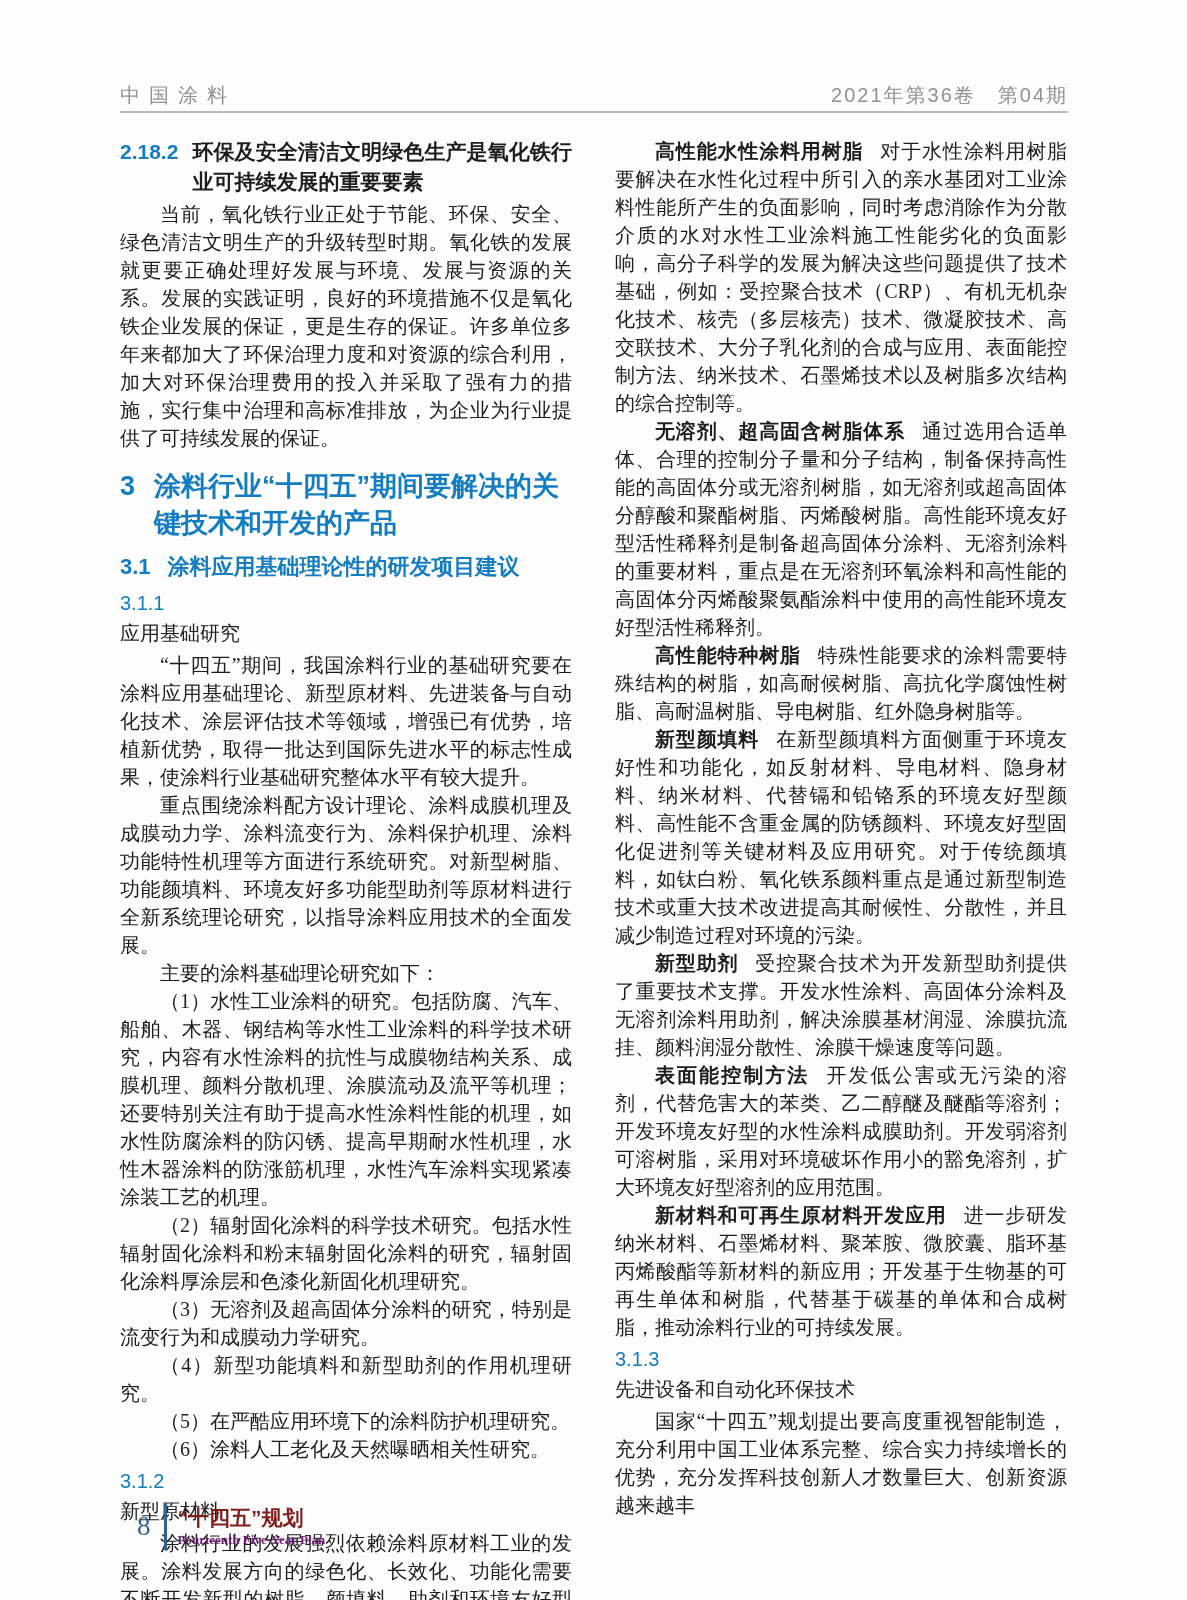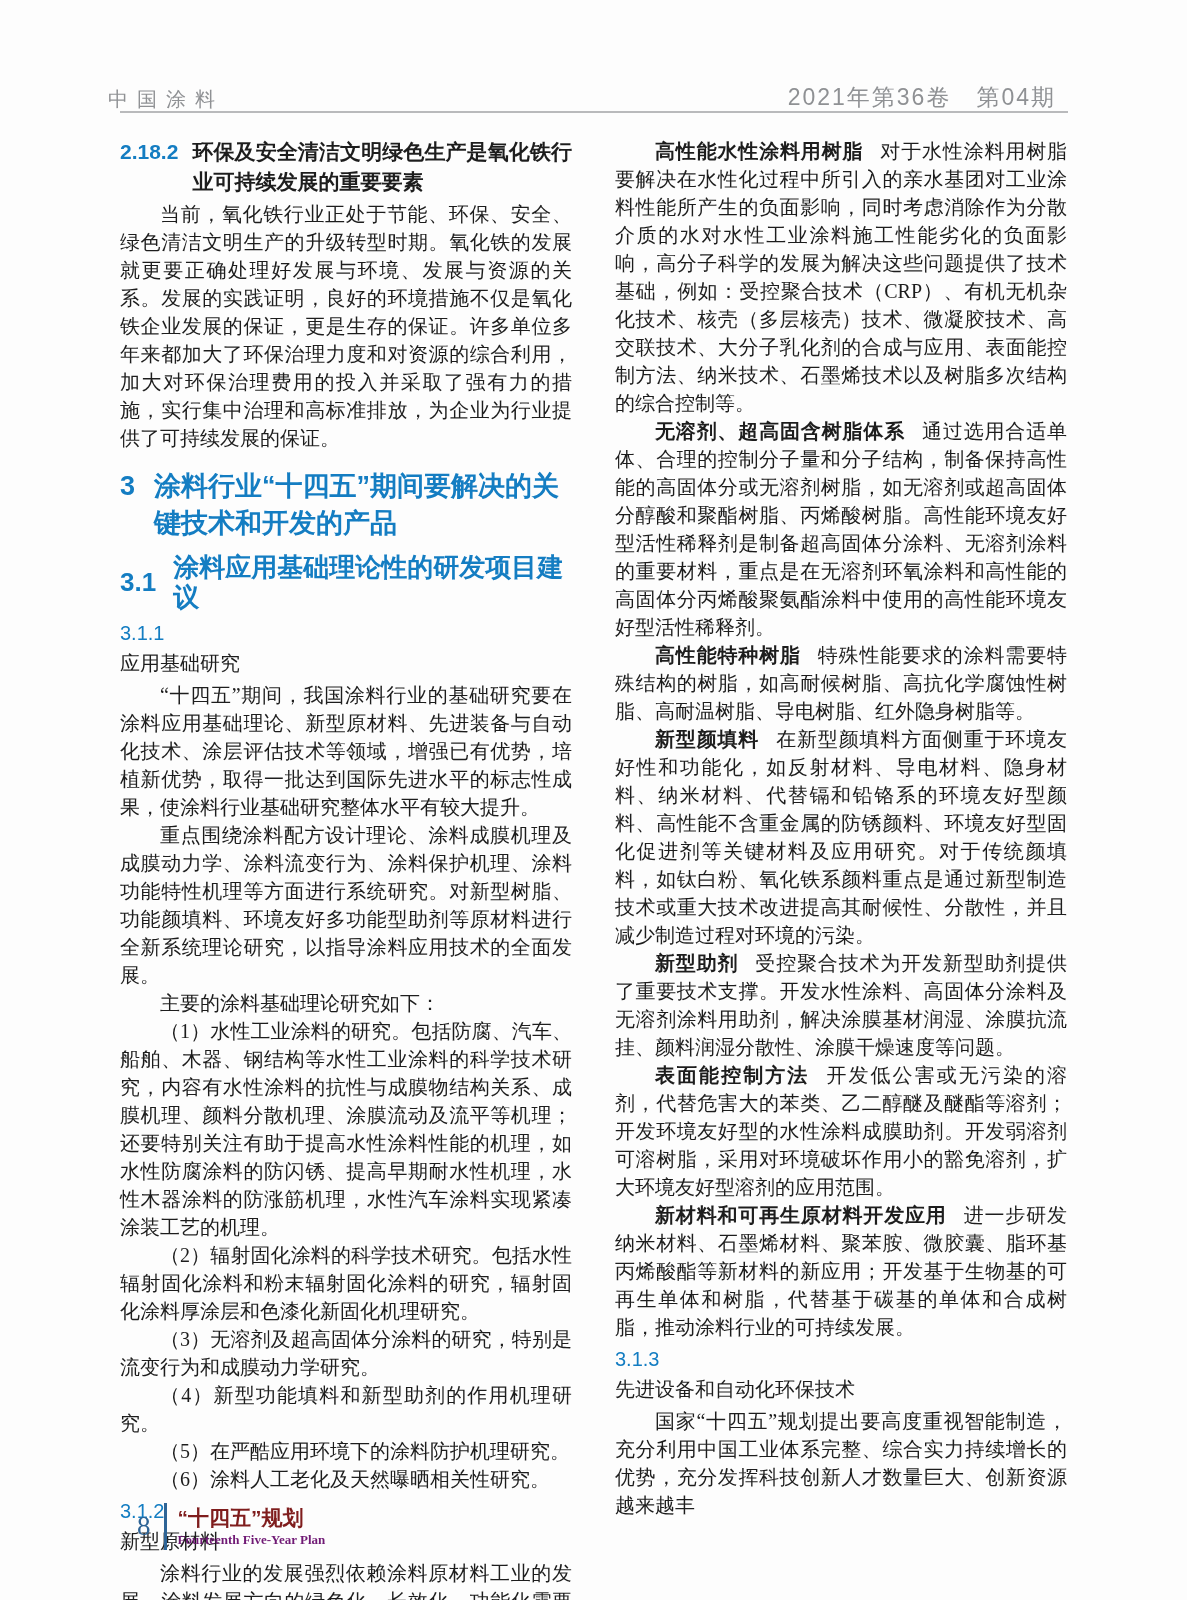--- a/index.html
+++ b/index.html
@@ -3,26 +3,26 @@
 <meta charset="utf-8">
 <style>
   html,body { margin:0; padding:0; background:#cfcfcf; }
   .page {
     position:relative; width:1187px; height:1600px; margin:0 auto;
     background:#fdfdfd; overflow:hidden;
     font-family:"Liberation Serif","DejaVu Serif",serif; color:#1d1d1d;
   }
   
   .hdr {
-    position:absolute; top:82px; left:108px; width:948px;
-    display:flex; justify-content:space-between; align-items:flex-end;
+    position:absolute; top:82px; left:120px; width:948px;
+    display:flex; justify-content:space-between; align-items:flex-start;
     color:#8f9194;
   }
   .hdr .journal { font-size:20px; letter-spacing:9px; font-family:"Liberation Sans",sans-serif; }
-  .hdr .issue   { font-size:23px; letter-spacing:2px; font-family:"Liberation Sans",sans-serif; }
+  .hdr .issue   { font-size:20px; letter-spacing:2px; font-family:"Liberation Sans",sans-serif; }
   .hdr-rule { position:absolute; top:111px; left:120px; width:948px; height:2px; background:#b9babc; }
 
   
   .columns { position:absolute; top:137px; left:120px; width:947px; display:flex; gap:43px; }
   .col { width:452px; }
 
   p.body { margin:0; font-size:20px; line-height:28px; text-align:justify; text-indent:2em;
            text-justify:inter-ideograph; }
 
   
@@ -31,21 +31,21 @@
   .h-2182 .ttl { font-weight:bold; flex:1; text-align:justify; }
 
   
   .h-main { display:flex; color:#147dc2; font-family:"Liberation Sans",sans-serif;
             font-weight:bold; font-size:27px; line-height:37px; margin:16px 0 10px 0; }
   .h-main .num { margin-right:19px; white-space:nowrap; }
   .h-main .ttl { flex:1; }
 
   
   .h-31 { display:flex; color:#147dc2; font-family:"Liberation Sans",sans-serif;
-          font-weight:bold; font-size:26px; line-height:30px; margin:5px 0 6px 0;align-items:center; }
+          font-weight:bold; font-size:22px; line-height:30px; margin:5px 0 6px 0; }
   .h-31 .num { margin-right:17px; white-space:nowrap; }
 
   
   .h-sub { display:flex; font-size:20px; line-height:30px; margin:3px 0 3px 0;flex-direction:column; }
   .h-sub .num { color:#147dc2; font-family:"Liberation Sans",sans-serif; margin-right:17px; white-space:nowrap; }
   .h-sub .ttl { color:#1d1d1d; }
 
   
   .lead { font-family:"Liberation Sans",sans-serif; font-weight:bold; margin-right:0.85em; }
 

